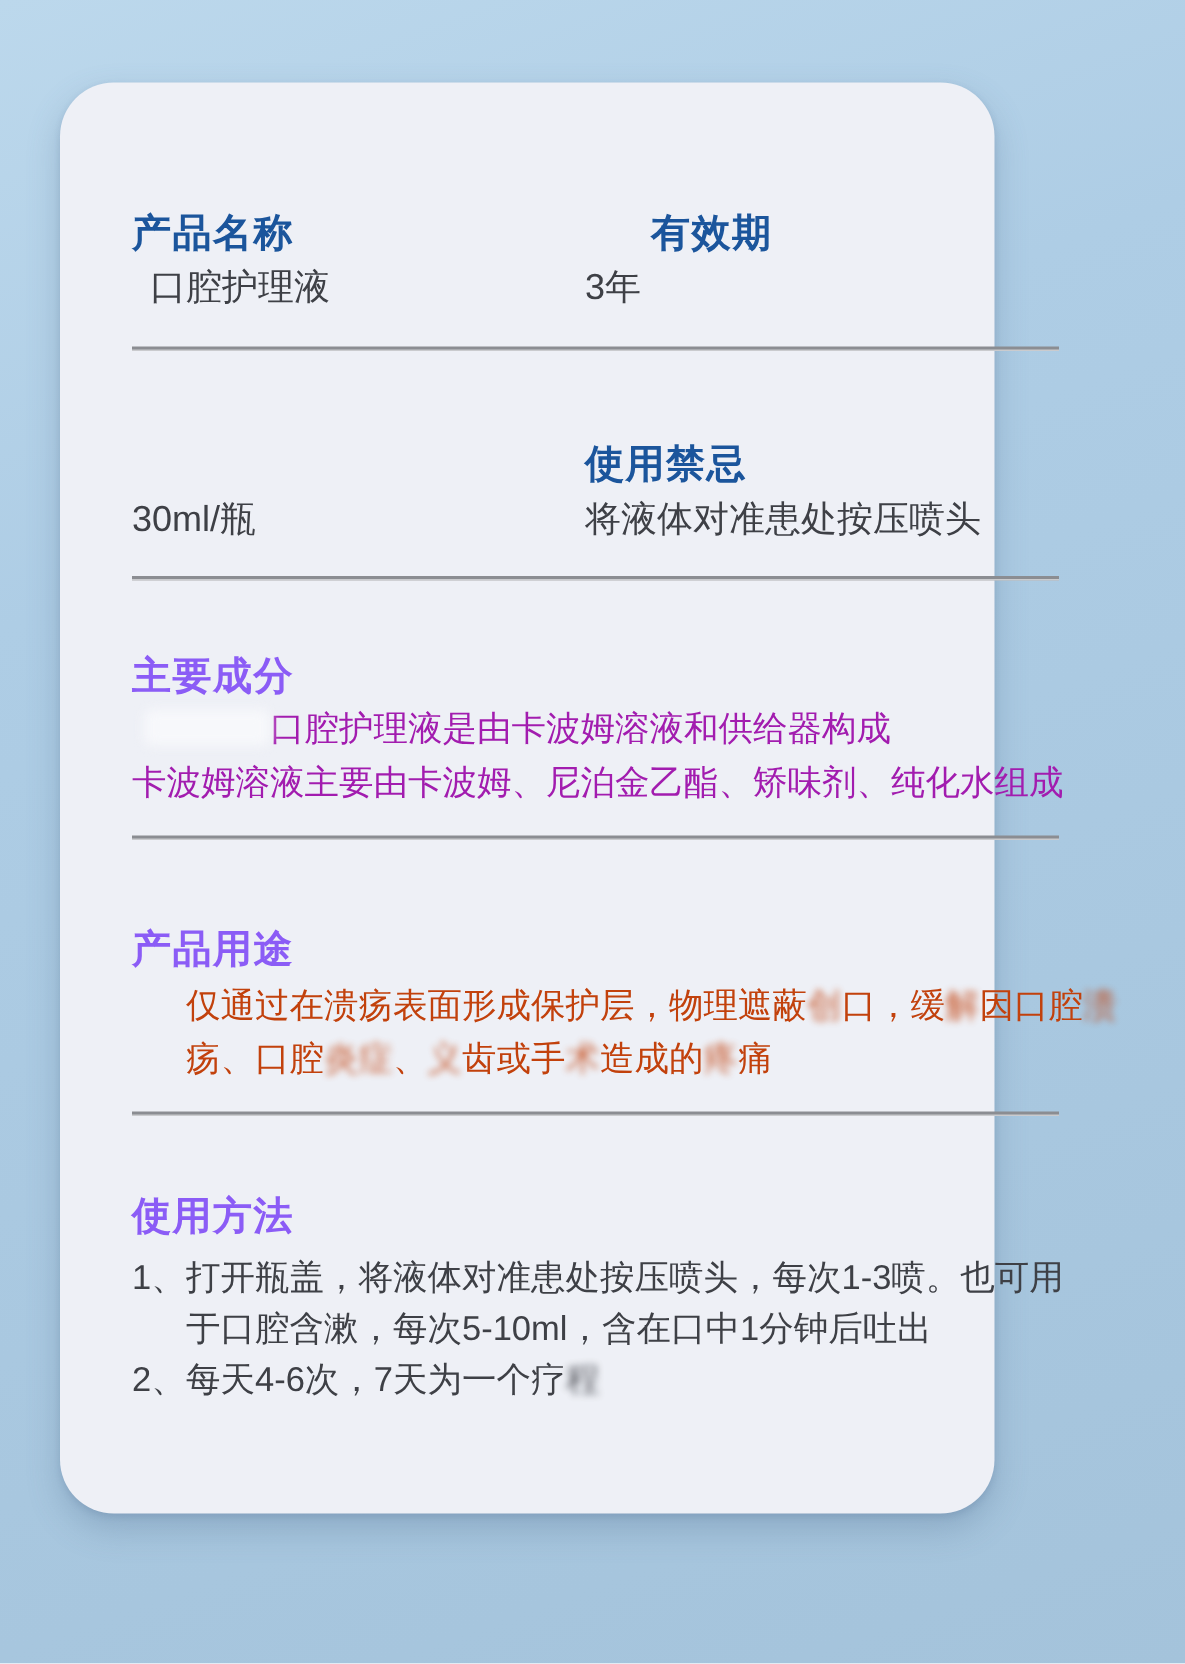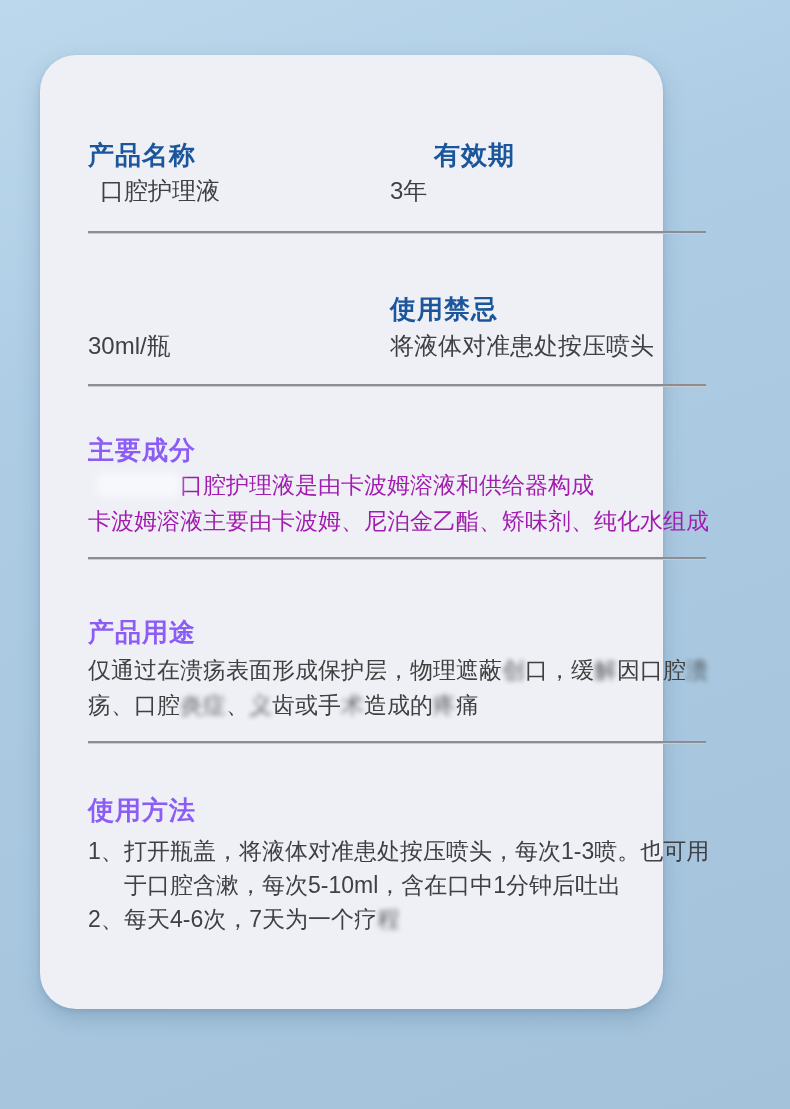--- a/index.html
+++ b/index.html
@@ -29,21 +29,21 @@
   .divider {
     position:absolute; left:48px; width:618px; height:2px;
     background:#8b8d92;
     border-bottom:1px solid rgba(255,255,255,0.55);
   }
   .sec-heading {
     font-size:26px; font-weight:bold; color:#8b5cf6;
     letter-spacing:1px; white-space:nowrap;
   }
   .body-line { font-size:23px; color:#a21caf; line-height:35px; white-space:nowrap; }
-  .body-para { font-size:23px; color:#404040; line-height:35px; }
+  .body-para { font-size:23px; color:#c2410c; line-height:35px;margin-left:36px; }
   .blurred { filter: blur(2.6px); opacity:0.82; }
   .blur-blank {
     display:inline-block; width:84px; height:24px; margin-left:8px;
     background:#f7f8fb; border-radius:5px;
     filter: blur(4px); vertical-align:-4px;
   }
   .m-list { width:634px; }
   .m-item { display:flex; align-items:flex-start; }
   .m-marker { flex:0 0 36px; font-size:23px; color:#3e4046; line-height:34px; }
   .m-text  { flex:1; font-size:23px; color:#3e4046; line-height:34px; }

